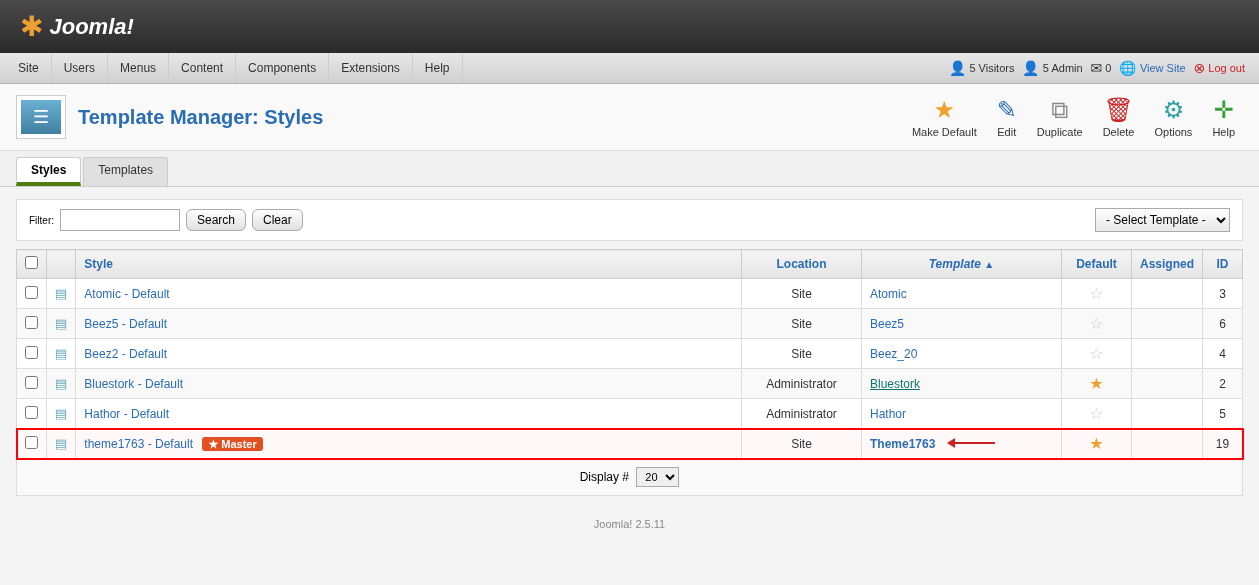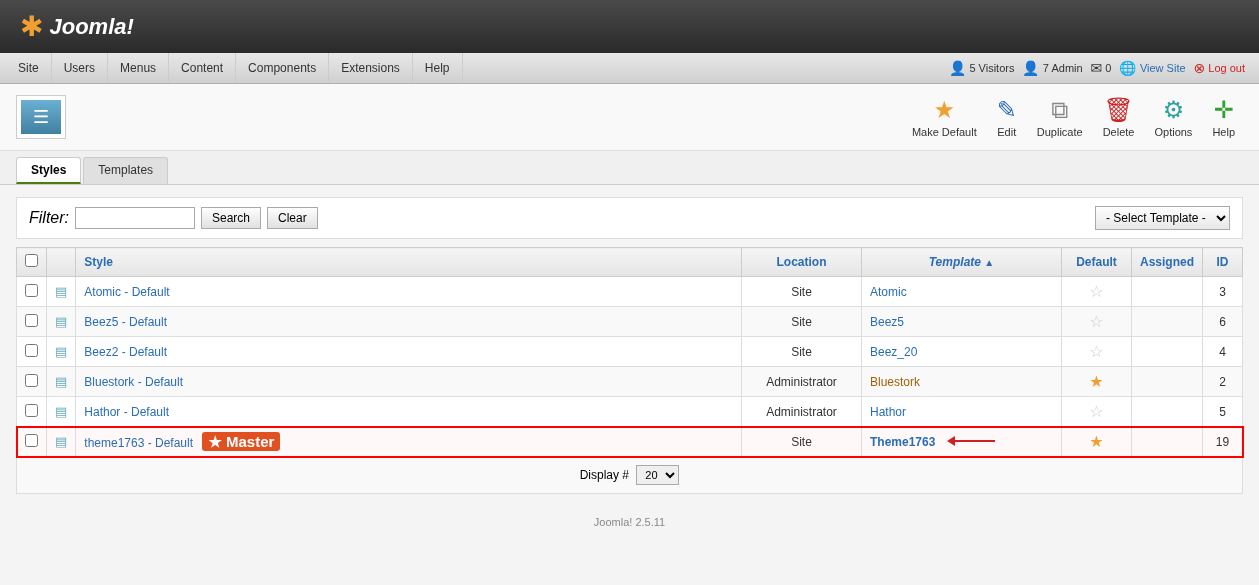--- a/index.html
+++ b/index.html
@@ -152,21 +152,21 @@
       cursor: pointer;
       font-size: 12px;
       border-bottom: none;
       border-radius: 3px 3px 0 0;
       color: #333;
     }
     .tab.active {
       background: #fff;
       font-weight: bold;
       color: #000;
-      border-bottom: 2px solid #4d7c0f;
+      border-bottom: 4px solid #4d7c0f;
     }
 
     
     .content-area {
       padding: 12px 16px;
       background: #f4f4f4;
     }
 
     
     .filter-bar {
@@ -176,34 +176,34 @@
       display: flex;
       align-items: center;
       justify-content: space-between;
       margin-bottom: 8px;
     }
     .filter-left {
       display: flex;
       align-items: center;
       gap: 6px;
     }
-    .filter-label { font-size: 16px; font-style: italic; }
+    .filter-label { font-size: 10px; }
     .filter-input {
       border: 1px solid #aaa;
       padding: 3px 6px;
       font-size: 12px;
       width: 120px;
     }
     .filter-btn {
       padding: 3px 10px;
       border: 1px solid #aaa;
       background: linear-gradient(to bottom, #fefefe, #e0e0e0);
       cursor: pointer;
       font-size: 12px;
-      border-radius: 0;
+      border-radius: 6px;
     }
     .filter-right {
       display: flex;
       gap: 16px;
       justify-content: center;
     }
     .filter-select {
       padding: 3px 6px;
       border: 1px solid #aaa;
       font-size: 12px;
@@ -243,21 +243,21 @@
     .row-highlight td { background: #fff8f8 !important; }
 
     .star-filled { color: #f0a030; font-size: 16px; }
     .star-empty { color: #ccc; font-size: 16px; }
 
     .master-badge {
       background: #e05020;
       color: #fff;
       padding: 1px 6px;
       border-radius: 3px;
-      font-size: 15px;
+      font-size: 11px;
       font-weight: bold;
       margin-left: 6px;
     }
 
     
     .display-footer {
       text-align: center;
       padding: 8px;
       background: #f9f9f9;
       border: 1px solid #ddd;
@@ -305,21 +305,21 @@
     <div class="nav-item">Extensions</div>
     <div class="nav-item">Help</div>
   </div>
   <div class="nav-bar-right">
     <div class="nav-right-item">
       <span class="icon">👤</span>
       <span>5 Visitors</span>
     </div>
     <div class="nav-right-item">
       <span class="icon">👤</span>
-      <span>7 Admin</span>
+      <span>5 Admin</span>
     </div>
     <div class="nav-right-item">
       <span class="icon">✉</span>
       <span>0</span>
     </div>
     <div class="nav-right-item" style="cursor:pointer;color:#2a6db5;">
       <span class="icon">🌐</span>
       <span>View Site</span>
     </div>
     <div class="nav-right-item" style="cursor:pointer;color:#cc2222;">
@@ -327,20 +327,21 @@
       <span>Log out</span>
     </div>
   </div>
 </div>
 
 <div class="toolbar">
   <div class="toolbar-title-area">
     <div class="toolbar-icon-box">
       <div class="inner">☰</div>
     </div>
+    <span class="toolbar-page-title">Template Manager: Styles</span>
   </div>
   <div class="toolbar-buttons">
     <button class="tb-btn">
       <span class="tb-icon tb-btn-star">★</span>
       <span>Make Default</span>
     </button>
     <button class="tb-btn">
       <span class="tb-icon tb-btn-blue">✎</span>
       <span>Edit</span>
     </button>
@@ -428,21 +429,21 @@
           <td><a style="color:#2a6db5;cursor:pointer;">Beez_20</a></td>
           <td class="center" style="cursor: pointer;"><span class="star-empty">☆</span></td>
           <td class="center"></td>
           <td class="center">4</td>
         </tr>
         <tr>
           <td class="center"><input type="checkbox" style=""></td>
           <td class="center"><span style="color:#6ab;font-size:13px;">▤</span></td>
           <td><a style="color:#2a6db5;cursor:pointer;">Bluestork - Default</a></td>
           <td class="center">Administrator</td>
-          <td><a style="color:#a16207;cursor:pointer;">Bluestork</a></td>
+          <td><a style="color:#0f766e;cursor:pointer;text-decoration:underline;">Bluestork</a></td>
           <td class="center" style="cursor: pointer;"><span class="star-filled">★</span></td>
           <td class="center"></td>
           <td class="center">2</td>
         </tr>
         <tr>
           <td class="center"><input type="checkbox" style=""></td>
           <td class="center"><span style="color:#6ab;font-size:13px;">▤</span></td>
           <td><a style="color:#2a6db5;cursor:pointer;">Hathor - Default</a></td>
           <td class="center">Administrator</td>
           <td><a style="color:#2a6db5;cursor:pointer;">Hathor</a></td>

